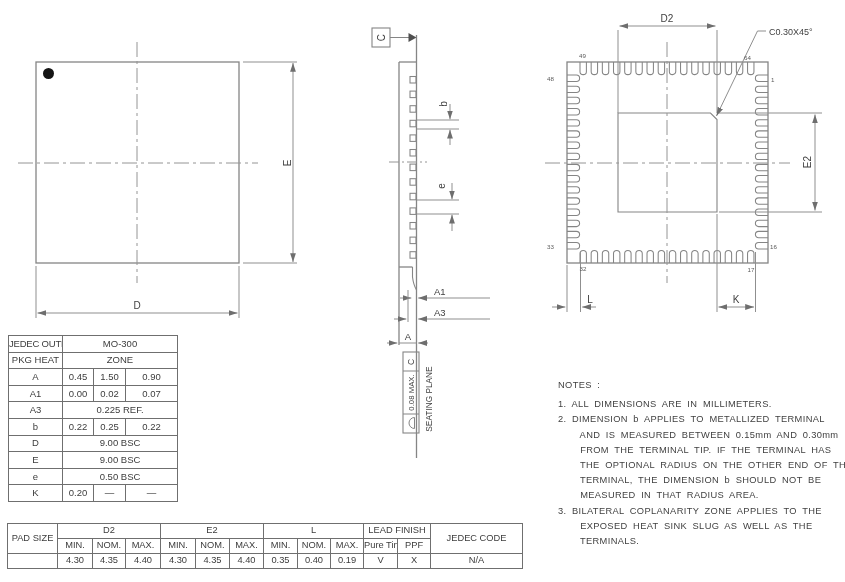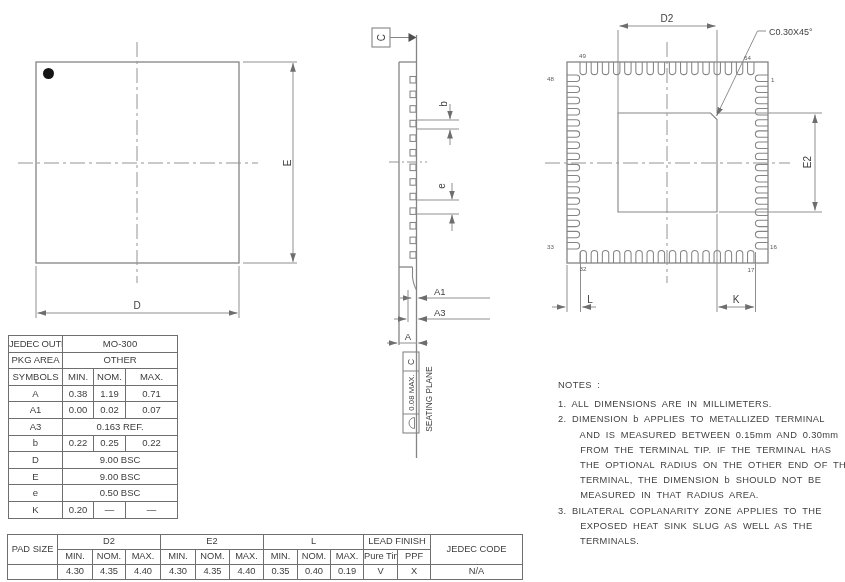--- a/index.html
+++ b/index.html
@@ -10,21 +10,21 @@
   .pinnum{fill:#5a5a5a;font-size:6.2px;}
   .dimlab{font-size:10px;}
   .dimlab2{font-size:9.5px;}
 
   table.dt{position:absolute;border-collapse:collapse;table-layout:fixed;
            color:#3c3c3c;text-align:center;}
   table.dt td{border:1px solid #6f6f6f;padding:0;font-size:9.5px;line-height:1.05;
               white-space:nowrap;overflow:hidden;vertical-align:middle;}
   #spec-table{left:8px;top:335px;width:169px;}
   #spec-table td{height:15.6px;}
-  #pad-table{left:7px;top:534px;width:515px;padding-left:42px;}
+  #pad-table{left:7px;top:523px;width:515px;padding-left:42px;}
   #pad-table td{height:13.9px;font-size:9.3px;}
   .cond{font-size:7.2px;letter-spacing:-0.2px;}
   .cond2{font-size:7.6px;}
 
   .notes{position:absolute;left:558px;top:378px;font-size:9.3px;line-height:15.2px;
          color:#3f3f3f;letter-spacing:0.35px;word-spacing:2.6px;}
   .notes .nline{white-space:pre;}
   .notes .title{margin-bottom:4px;}
 </style>
 </head>
@@ -231,44 +231,38 @@
         <col style="width:31px">
         <col style="width:32px">
         <col style="width:52px">
       </colgroup>
   <tbody>
         <tr>
     <td class="cond">JEDEC OUTLINE</td>
     <td colspan="3">MO-300</td>
   </tr>
   <tr>
-    <td>PKG AREA</td>
-    <td colspan="3">OTHER</td>
-  </tr>
-  <tr>
-    <td>SYMBOLS</td>
-    <td>MIN.</td>
-    <td>NOM.</td>
-    <td>MAX.</td>
+    <td>PKG HEAT</td>
+    <td colspan="3">ZONE</td>
   </tr>
   <tr>
     <td>A</td>
-    <td>0.38</td>
-    <td>1.19</td>
-    <td>0.71</td>
+    <td>0.45</td>
+    <td>1.50</td>
+    <td>0.90</td>
   </tr>
   <tr>
     <td>A1</td>
     <td>0.00</td>
     <td>0.02</td>
     <td>0.07</td>
   </tr>
   <tr>
     <td>A3</td>
-    <td colspan="3">0.163 REF.</td>
+    <td colspan="3">0.225 REF.</td>
   </tr>
   <tr>
     <td>b</td>
     <td>0.22</td>
     <td>0.25</td>
     <td>0.22</td>
   </tr>
   <tr>
     <td>D</td>
     <td colspan="3">9.00 BSC</td>

